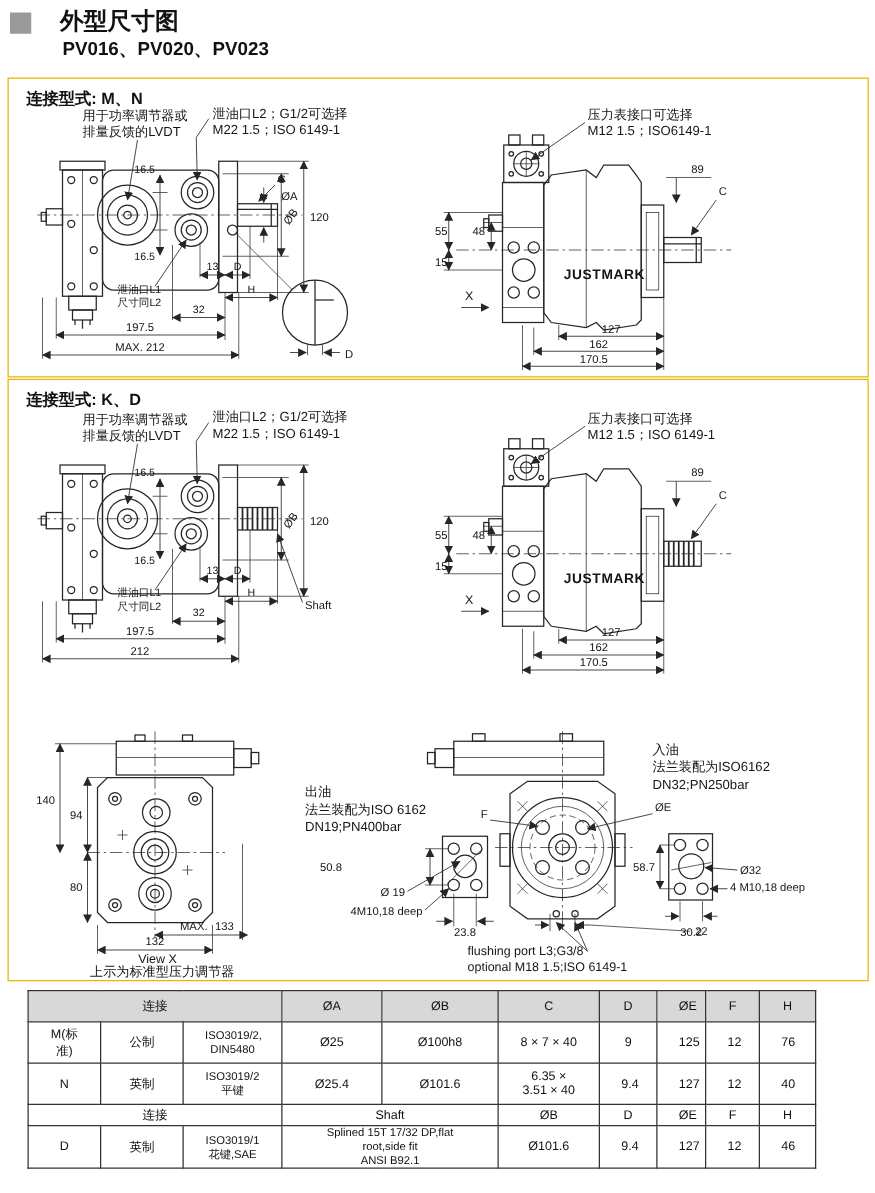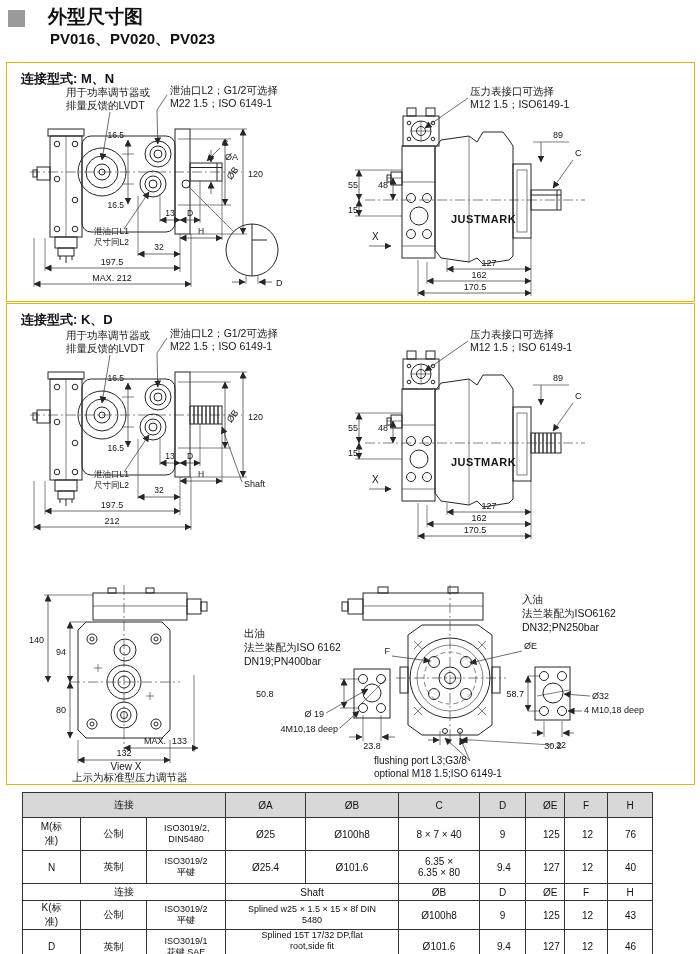--- a/index.html
+++ b/index.html
@@ -593,48 +593,34 @@
   </tr>
   <tr class="r1">
     <td>N</td>
     <td>英制</td>
     <td class="c3">
       <span style="display:block">ISO3019/2</span>
       <span style="display:block">平键</span>
     </td>
     <td>Ø25.4</td>
     <td>Ø101.6</td>
-    <td>6.35 × 6.35 × 80</td>
+    <td>6.35 × 3.51 × 40</td>
     <td>9.4</td>
     <td>127</td>
     <td>12</td>
     <td>40</td>
   </tr>
   <tr class="h2">
     <td colspan="3">连接</td>
     <td colspan="2">Shaft</td>
     <td>ØB</td>
     <td>D</td>
     <td>ØE</td>
     <td>F</td>
     <td>H</td>
-  </tr>
-  <tr class="r2">
-    <td>K(标准)</td>
-    <td>公制</td>
-    <td class="c3">
-      <span style="display:block">ISO3019/2</span>
-      <span style="display:block">平键</span>
-    </td>
-    <td colspan="2" class="shafttxt">Splined w25 × 1.5 × 15 × 8f DIN 5480</td>
-    <td>Ø100h8</td>
-    <td>9</td>
-    <td>125</td>
-    <td>12</td>
-    <td>43</td>
   </tr>
   <tr class="r3">
     <td>D</td>
     <td>英制</td>
     <td class="c3">
       <span style="display:block">ISO3019/1</span>
       <span style="display:block">花键,SAE</span>
     </td>
     <td colspan="2" class="shafttxt">
       <span style="display:block">Splined 15T 17/32 DP,flat root,side fit</span>

